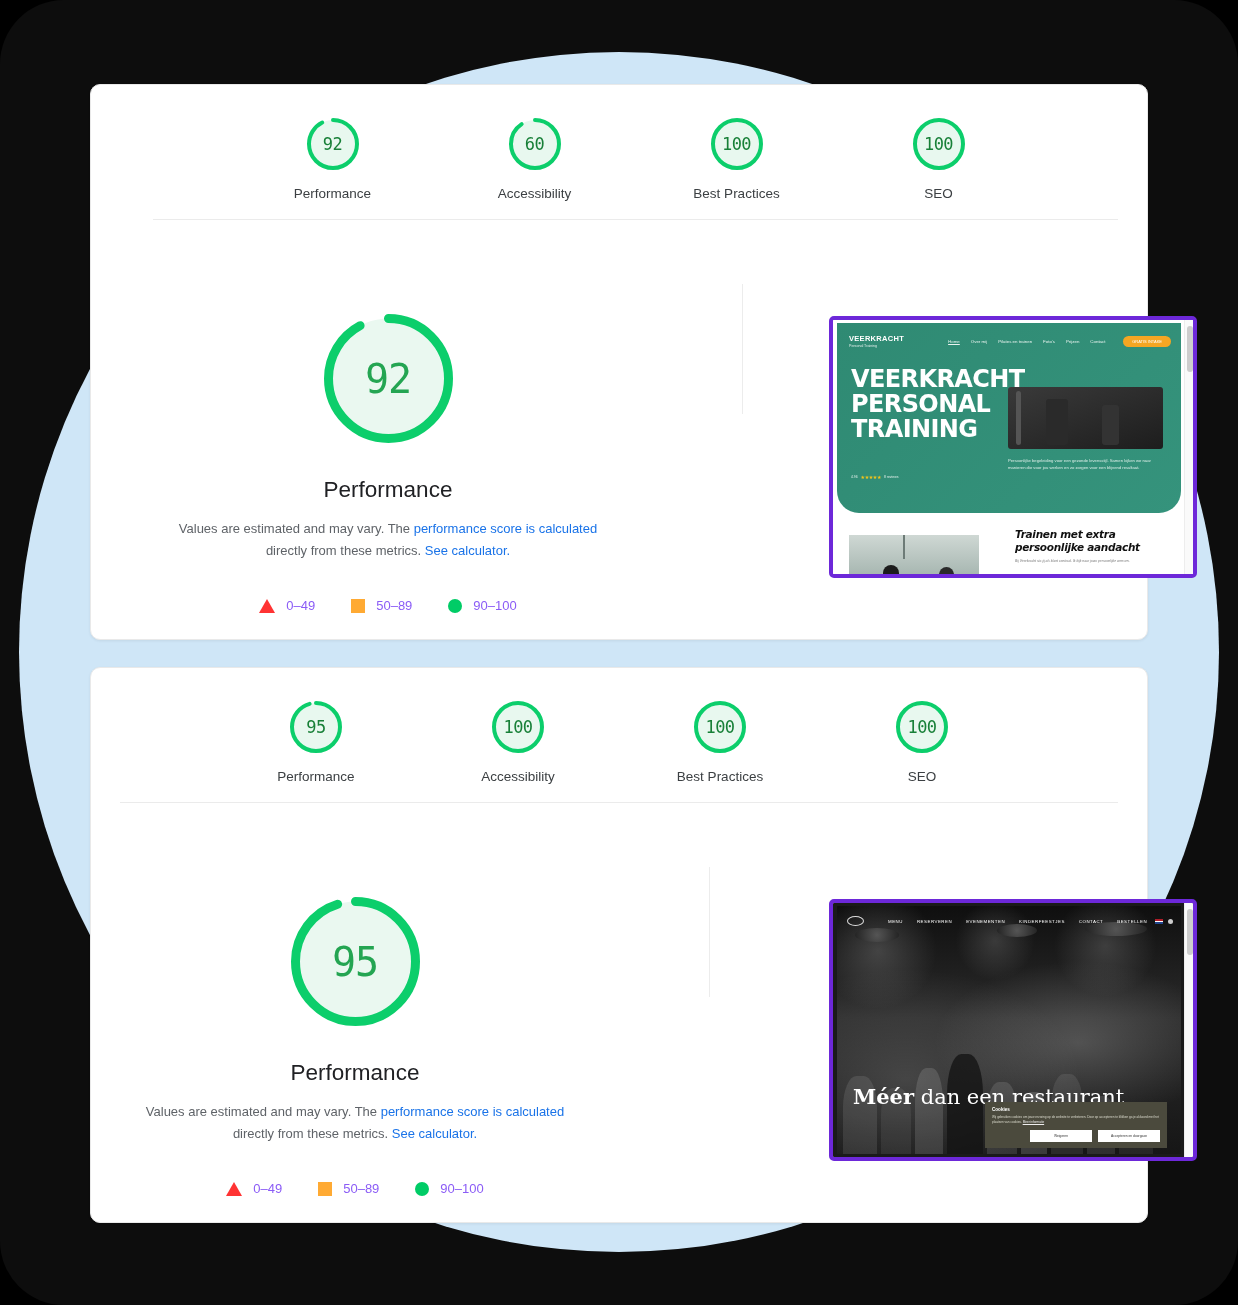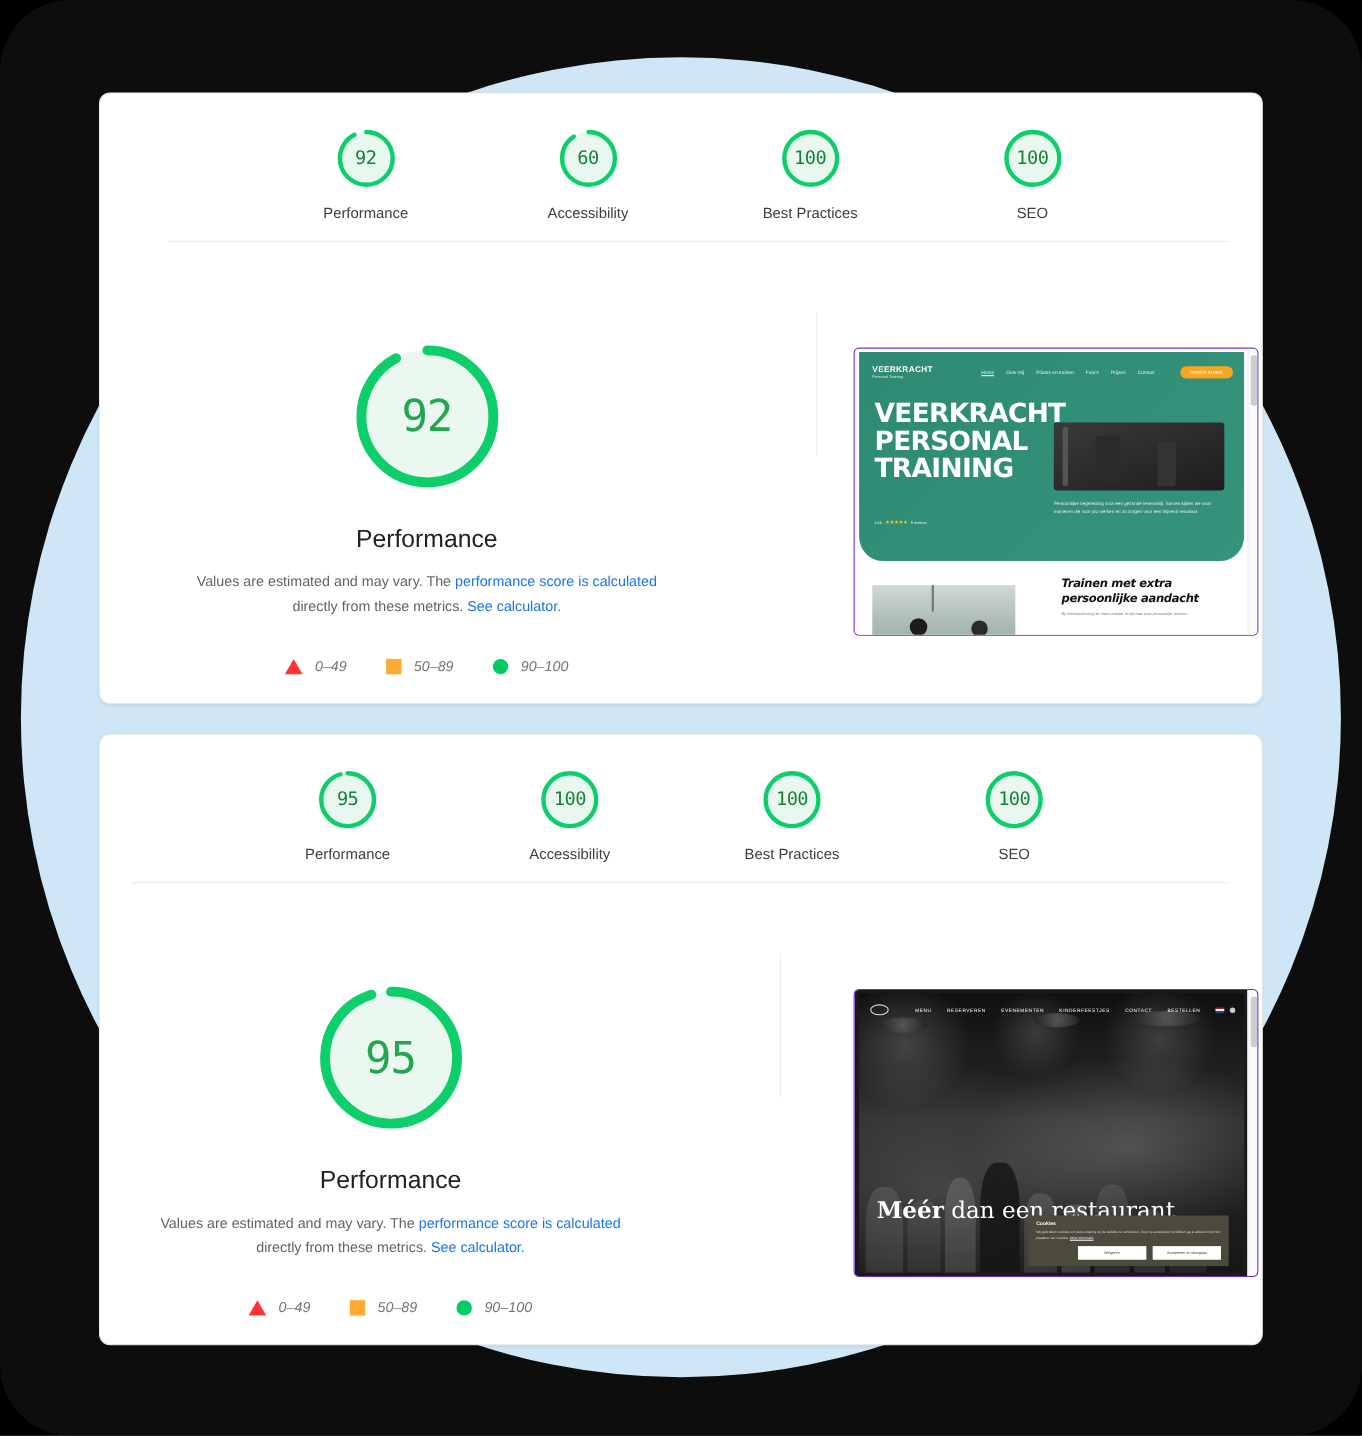--- a/index.html
+++ b/index.html
@@ -81,36 +81,36 @@
     text-align: center; font-size: 13px; color: #5f6368;
     line-height: 22px; margin: 15px auto 0; width: 432px;
   }
   .note a { color: #1a73e8; text-decoration: none; }
 
   .legend {
     display: flex; justify-content: center; align-items: center;
     gap: 36px; margin-top: 36px;
   }
   .legend-item { display: flex; align-items: center; gap: 11px; }
-  .legend-item .lbl { font-size: 13px; color: #737373; font-style: italic; }
+  .legend-item .lbl { font-size: 13px; color: #8b5cf6; }
   .sw-tri {
     width: 0; height: 0;
     border-left: 8px solid transparent; border-right: 8px solid transparent;
     border-bottom: 14px solid #f33;
   }
   .sw-sq { width: 14px; height: 14px; background: #fa3; }
   .sw-ci { width: 14px; height: 14px; border-radius: 50%; background: #0c6; }
 
   
   .thumb {
     position: absolute; left: 618px; top: 0;
     width: 368px; height: 262px;
-    margin-left: 67px;
+    margin-left: 120px;
     background: #fff;
-    border: 1px solid #6d28d9; border-radius: 5px;
+    border: 4px solid #6d28d9; border-radius: 5px;
     overflow: hidden;
   }
   #thumb-1 { left: 709px; top: 316px; }
   #thumb-2 { left: 709px; top: 899px; }
   .thumb-inner { position: absolute; inset: 0; overflow: hidden; }
   .scrollbar {
     position: absolute; right: 0; top: 0; width: 9px; height: 100%;
     background: #fafafa; border-left: 1px solid #ededed;
   }
   .scrollbar .thumbbar {

